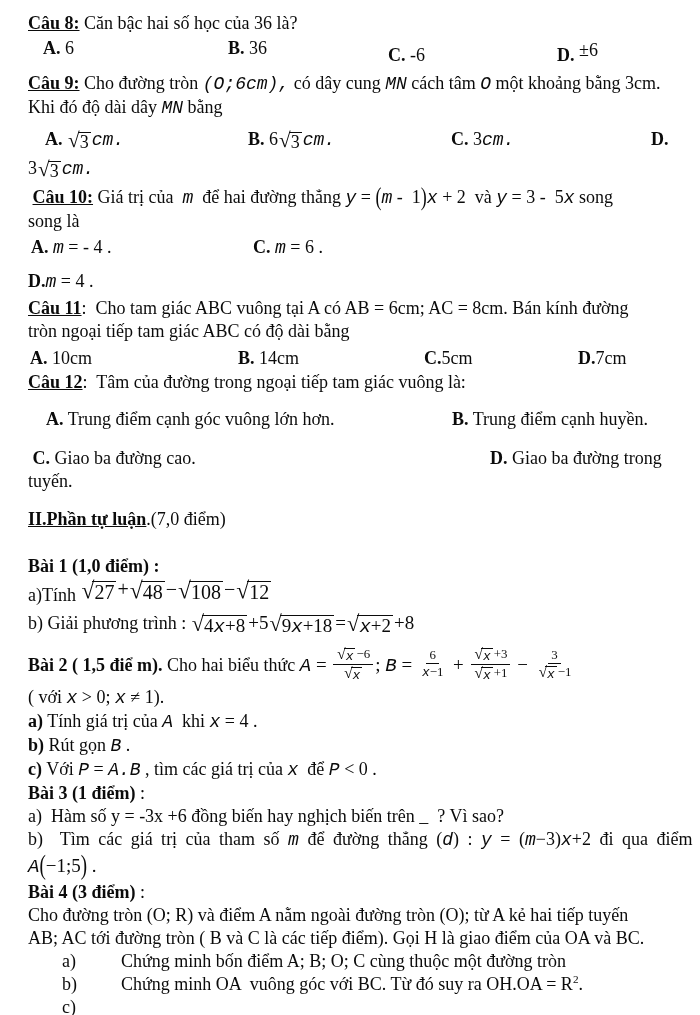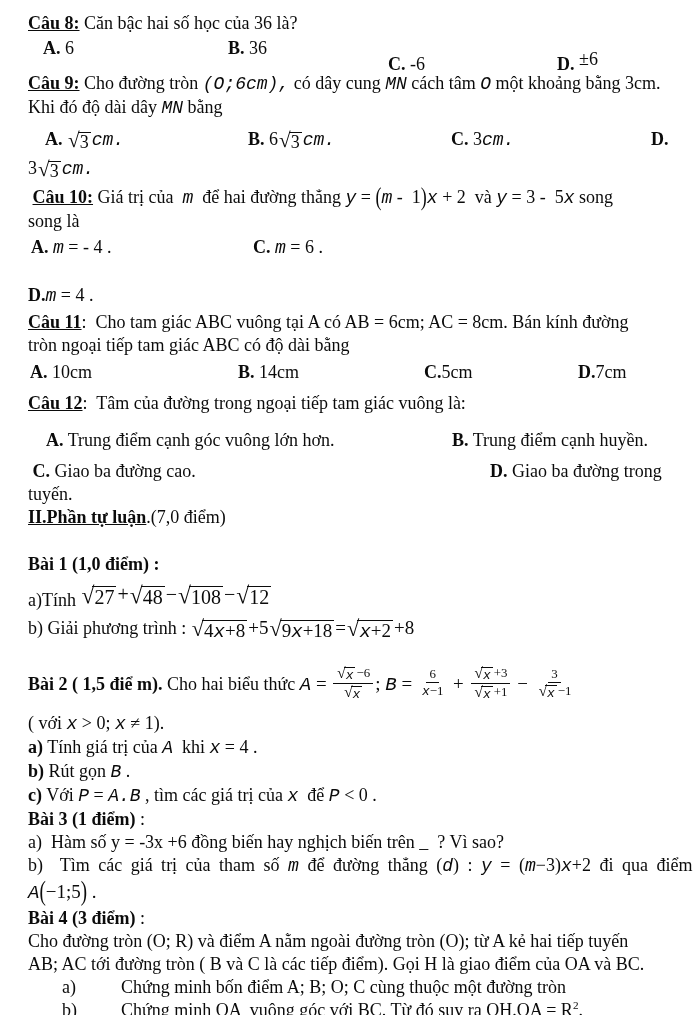--- a/index.html
+++ b/index.html
@@ -8,21 +8,21 @@
     font-family:"Liberation Serif","DejaVu Serif",serif;
     font-size:18px;line-height:23px;
   }
   .doc{padding:12px 6px 0 28px;}
   .ln{white-space:pre;}
   .b{font-weight:bold;}
   .i{font-style:italic;font-family:Liberation Mono, monospace;}
   .u{text-decoration:underline;}
   .sup{vertical-align:super;font-size:0.62em;line-height:0;}
   .raised{position:relative;top:-5px;display:inline-block;}
-  .drop{position:relative;top:16px;}
+  .drop{position:relative;top:7px;}
   
   .optrow{display:grid;white-space:pre;}
   .q8row{grid-template-columns:185px 160px 169px auto;padding-left:15px;}
   .q9row{grid-template-columns:203px 203px 200px auto;padding-left:17px;}
   .q10row{grid-template-columns:222px 203px auto;padding-left:3px;}
   .q11row{grid-template-columns:208px 186px 154px auto;padding-left:2px;}
   .q12row1{grid-template-columns:406px auto;padding-left:2px;margin-left:16px;}
   .q12row2{grid-template-columns:462px auto;}
   
   .sqrt{display:inline-flex;align-items:flex-start;vertical-align:-0.1em;margin:0 1px;}
@@ -34,23 +34,23 @@
   .den{padding:0 3px;}
   .bigp{display:inline-block;transform:scaleY(1.42);transform-origin:50% 55%;}
   .fm{font-size:20px;}
   .fm2{font-size:19px;}
   .b1a{line-height:30px;}
   .b1b{line-height:26px;}
   .b2f{line-height:34px;}
   .tall{line-height:28px;}
   .wsp{word-spacing:4px;}
   
-  .mt1{margin-top:8px}.mt2{margin-top:2px}.mt3{margin-top:3px}.mt4{margin-top:4px}
-  .mt7{margin-top:3px}.mt8{margin-top:8px}.mt9{margin-top:24px}.mt10{margin-top:24px}
-  .mt12{margin-top:12px}.mt14{margin-top:14px}.mt15{}.mt16{margin-top:8px}
+  .mt1{margin-top:1px}.mt2{margin-top:2px}.mt3{margin-top:3px}.mt4{margin-top:4px}
+  .mt7{margin-top:3px}.mt8{margin-top:8px}.mt9{margin-top:24px}.mt10{margin-top:10px}
+  .mt12{margin-top:12px}.mt14{margin-top:14px}.mt15{margin-top:15px}.mt16{margin-top:16px}
   
   .b4item{display:flex;padding-left:34px;white-space:pre;}
   .b4item .lbl{width:33px;flex:none;}
   .b4item .cnt{flex:1;margin-left:26px;}
   .b4item .cnt .subln{display:block;white-space:pre;}
 </style>
 </head>
 <body>
 
 <div class="doc">

